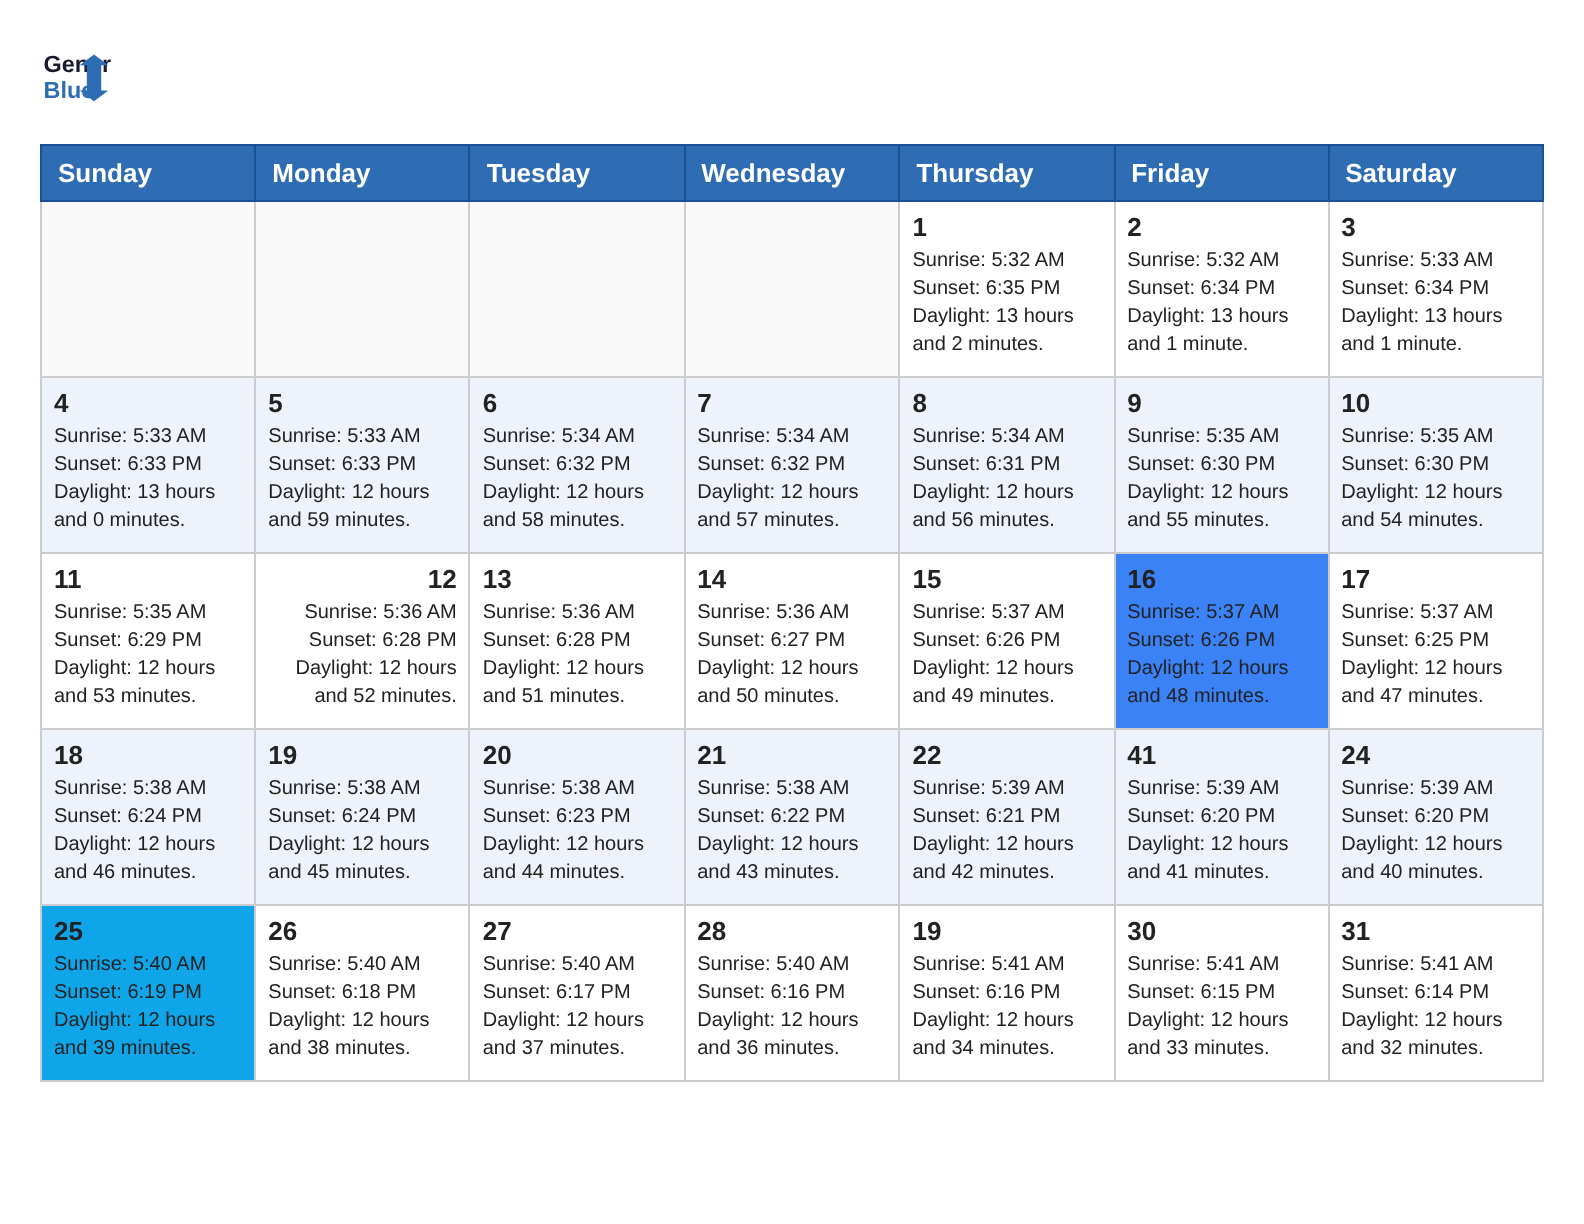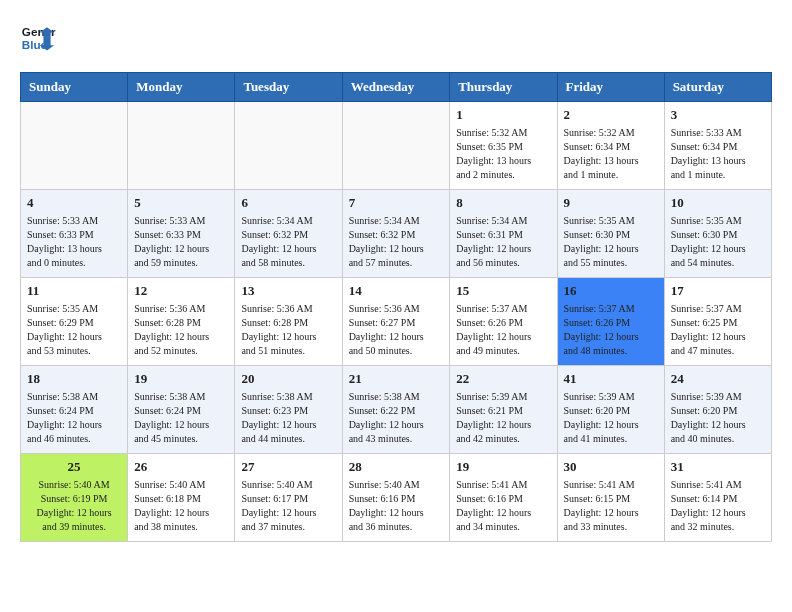--- a/index.html
+++ b/index.html
@@ -33,21 +33,20 @@
       font-weight: bold;
       color: #222;
     }
     .location {
       font-size: 14px;
       color: #555;
     }
     .calendar {
       width: 100%;
       border-collapse: collapse;
-      font-family: Liberation Serif, serif;
     }
     .calendar th {
       background: #2e6db4;
       color: #fff;
       font-size: 13px;
       font-weight: bold;
       padding: 6px 8px;
       text-align: left;
       border: 1px solid #1a5096;
     }
@@ -189,21 +188,21 @@
         </td>
       </tr>
       <tr>
         <td style="background: rgb(255, 255, 255);">
           <div class="day-num">11</div>
           <div class="day-info" style="white-space: pre-line;">Sunrise: 5:35 AM
 Sunset: 6:29 PM
 Daylight: 12 hours
 and 53 minutes.</div>
         </td>
-        <td style="background: rgb(255, 255, 255);">
+        <td style="background: rgb(255, 255, 255); text-align: right;">
           <div class="day-num">12</div>
           <div class="day-info" style="white-space: pre-line;">Sunrise: 5:36 AM
 Sunset: 6:28 PM
 Daylight: 12 hours
 and 52 minutes.</div>
         </td>
         <td style="background: rgb(255, 255, 255);">
           <div class="day-num">13</div>
           <div class="day-info" style="white-space: pre-line;">Sunrise: 5:36 AM
 Sunset: 6:28 PM
@@ -284,21 +283,21 @@
         </td>
         <td style="background: rgb(238, 242, 250); margin-top: 48px;">
           <div class="day-num">24</div>
           <div class="day-info" style="white-space: pre-line;">Sunrise: 5:39 AM
 Sunset: 6:20 PM
 Daylight: 12 hours
 and 40 minutes.</div>
         </td>
       </tr>
       <tr>
-        <td style="background: #bef264; text-align: center;">
+        <td style="background: #0ea5e9;">
           <div class="day-num">25</div>
           <div class="day-info" style="white-space: pre-line;">Sunrise: 5:40 AM
 Sunset: 6:19 PM
 Daylight: 12 hours
 and 39 minutes.</div>
         </td>
         <td style="background: rgb(255, 255, 255);">
           <div class="day-num">26</div>
           <div class="day-info" style="white-space: pre-line;">Sunrise: 5:40 AM
 Sunset: 6:18 PM

